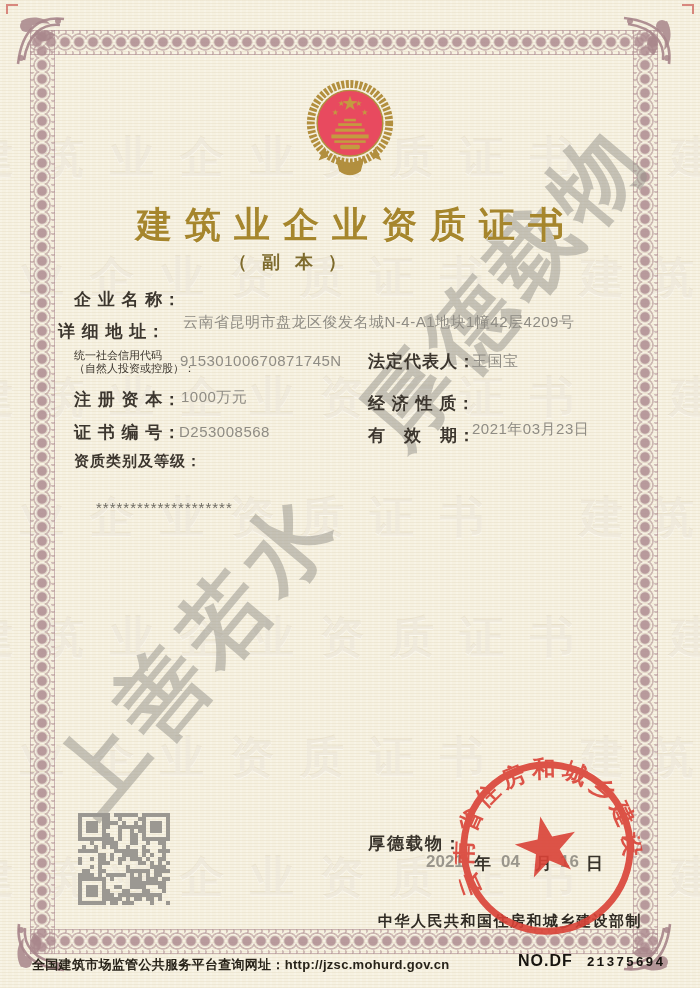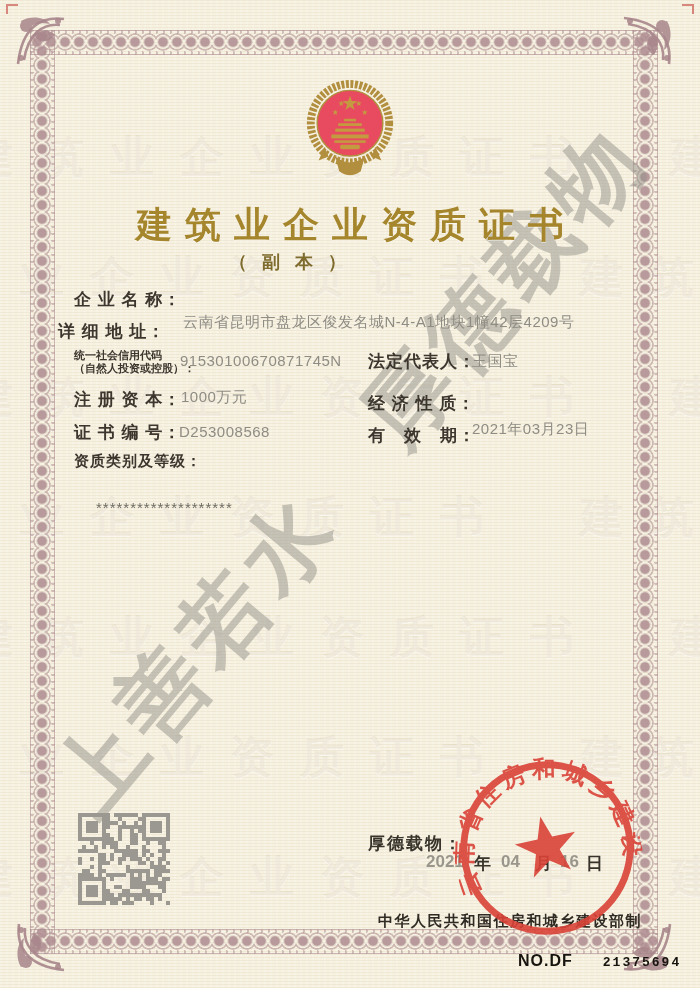--- a/index.html
+++ b/index.html
@@ -50,37 +50,37 @@
     font-size:88px;font-weight:600;letter-spacing:8px;color:rgba(148,145,137,.5);}
   
   .emblem{position:absolute;z-index:3;left:301px;top:78px;}
   .title{position:absolute;z-index:3;left:0;top:201px;width:700px;text-align:center;
     font-size:36px;font-weight:700;letter-spacing:13px;color:#a6862d;text-indent:13px;
     text-shadow:0 1px 0 rgba(255,255,255,.5);}
   .subtitle{position:absolute;z-index:3;left:0;top:250px;width:580px;text-align:center;
     font-size:18px;font-weight:700;letter-spacing:5px;color:#7e6b2d;}
   
   .lbl{position:absolute;z-index:3;font-weight:700;color:#3c362e;font-size:17px;letter-spacing:1px;white-space:nowrap;}
-  .lbl-sm{position:absolute;z-index:3;font-weight:700;color:#3c362e;font-size:11px;line-height:13px;white-space:nowrap;}
+  .lbl-sm{position:absolute;z-index:3;font-weight:400;color:#3c362e;font-size:11px;line-height:13px;white-space:nowrap;}
   .val{position:absolute;z-index:3;color:#8f8c84;font-size:15px;letter-spacing:.5px;white-space:nowrap;}
   .val-wrap{white-space:normal;line-height:19px;}
   
   .qr{position:absolute;z-index:3;left:78px;top:813px;width:92px;height:92px;}
   .qr i{position:absolute;width:4px;height:4px;background:#9b9892;}
   .authority{position:absolute;z-index:3;left:368px;top:832px;font-weight:700;font-size:17px;letter-spacing:2px;color:#38332b;}
   .date-part{position:absolute;z-index:3;top:852px;font-size:17px;}
   .date-num{color:#9a968c;font-weight:600;}
   .date-unit{color:#38332b;font-weight:700;}
   .made-by{position:absolute;z-index:3;left:0;top:912px;width:700px;text-align:center;padding-left:320px;box-sizing:border-box;
     font-family:"Liberation Serif",serif;font-weight:700;font-size:15px;letter-spacing:1.5px;color:#2f2a23;}
   .seal{position:absolute;z-index:5;left:454px;top:755px;width:186px;height:186px;
     transform:rotate(-12deg);opacity:.9;}
   
   .footer-query{position:absolute;z-index:3;left:32px;top:956px;font-weight:700;font-size:13px;color:#272218;letter-spacing:.3px;}
-  .footer-serial{position:absolute;z-index:3;left:518px;top:952px;display:flex;gap:30px;align-items:baseline;}
+  .footer-serial{position:absolute;z-index:3;left:518px;top:952px;display:flex;gap:14px;align-items:baseline;}
   .serial-prefix{font-weight:700;font-size:16px;color:#17140f;letter-spacing:1px;}
   .serial-number{font-family:"Liberation Mono",monospace;font-weight:700;font-size:13px;letter-spacing:2px;color:#17140f;}
 </style>
 </head>
 <body>
 
 <div class="page">
 
   <div class="paper-row" style="top:128px">建筑业企业资质证书　建筑业企业资质证书　建筑业企业资质证书</div>
   <div class="paper-row" style="top:248px;left:-120px">建筑业企业资质证书　建筑业企业资质证书　建筑业企业资质证书</div>
@@ -520,18 +520,19 @@
     <defs>
         <path id="sealArc" d="M 22,128 A 78,78 0 1 1 168,128" fill="none"></path>
       </defs>
     <text font-size="24" font-weight="700" fill="#da4237" letter-spacing="5.5" font-family="'Liberation Sans',sans-serif">
       <textPath href="#sealArc" startOffset="1%">云南省住房和城乡建设厅</textPath>
     </text>
   </svg>
 
   <div class="made-by">中华人民共和国住房和城乡建设部制</div>
 
+  <div class="footer-query">全国建筑市场监管公共服务平台查询网址：http://jzsc.mohurd.gov.cn</div>
   <div class="footer-serial">
     <span class="serial-prefix">NO.DF</span>
     <span class="serial-number">21375694</span>
   </div>
 
 </div>
 
 </body></html>

